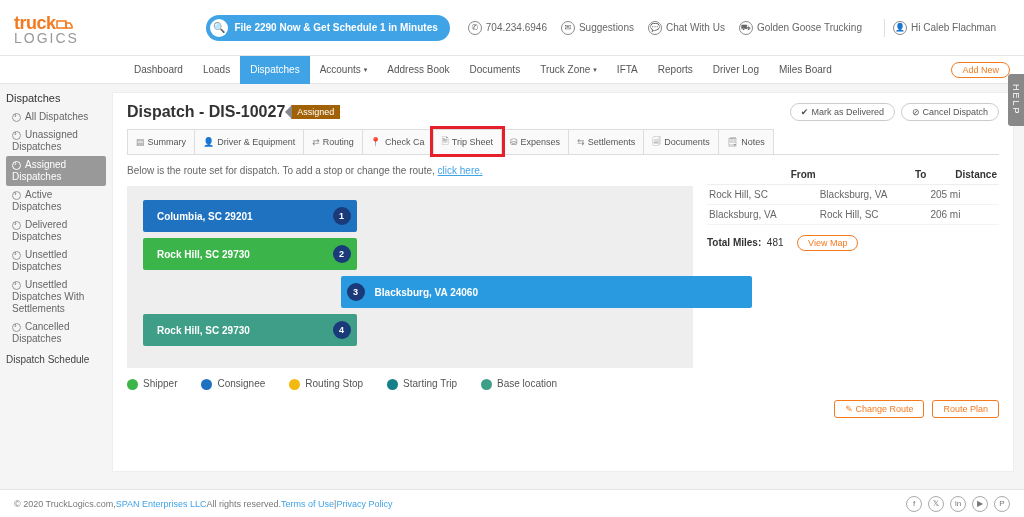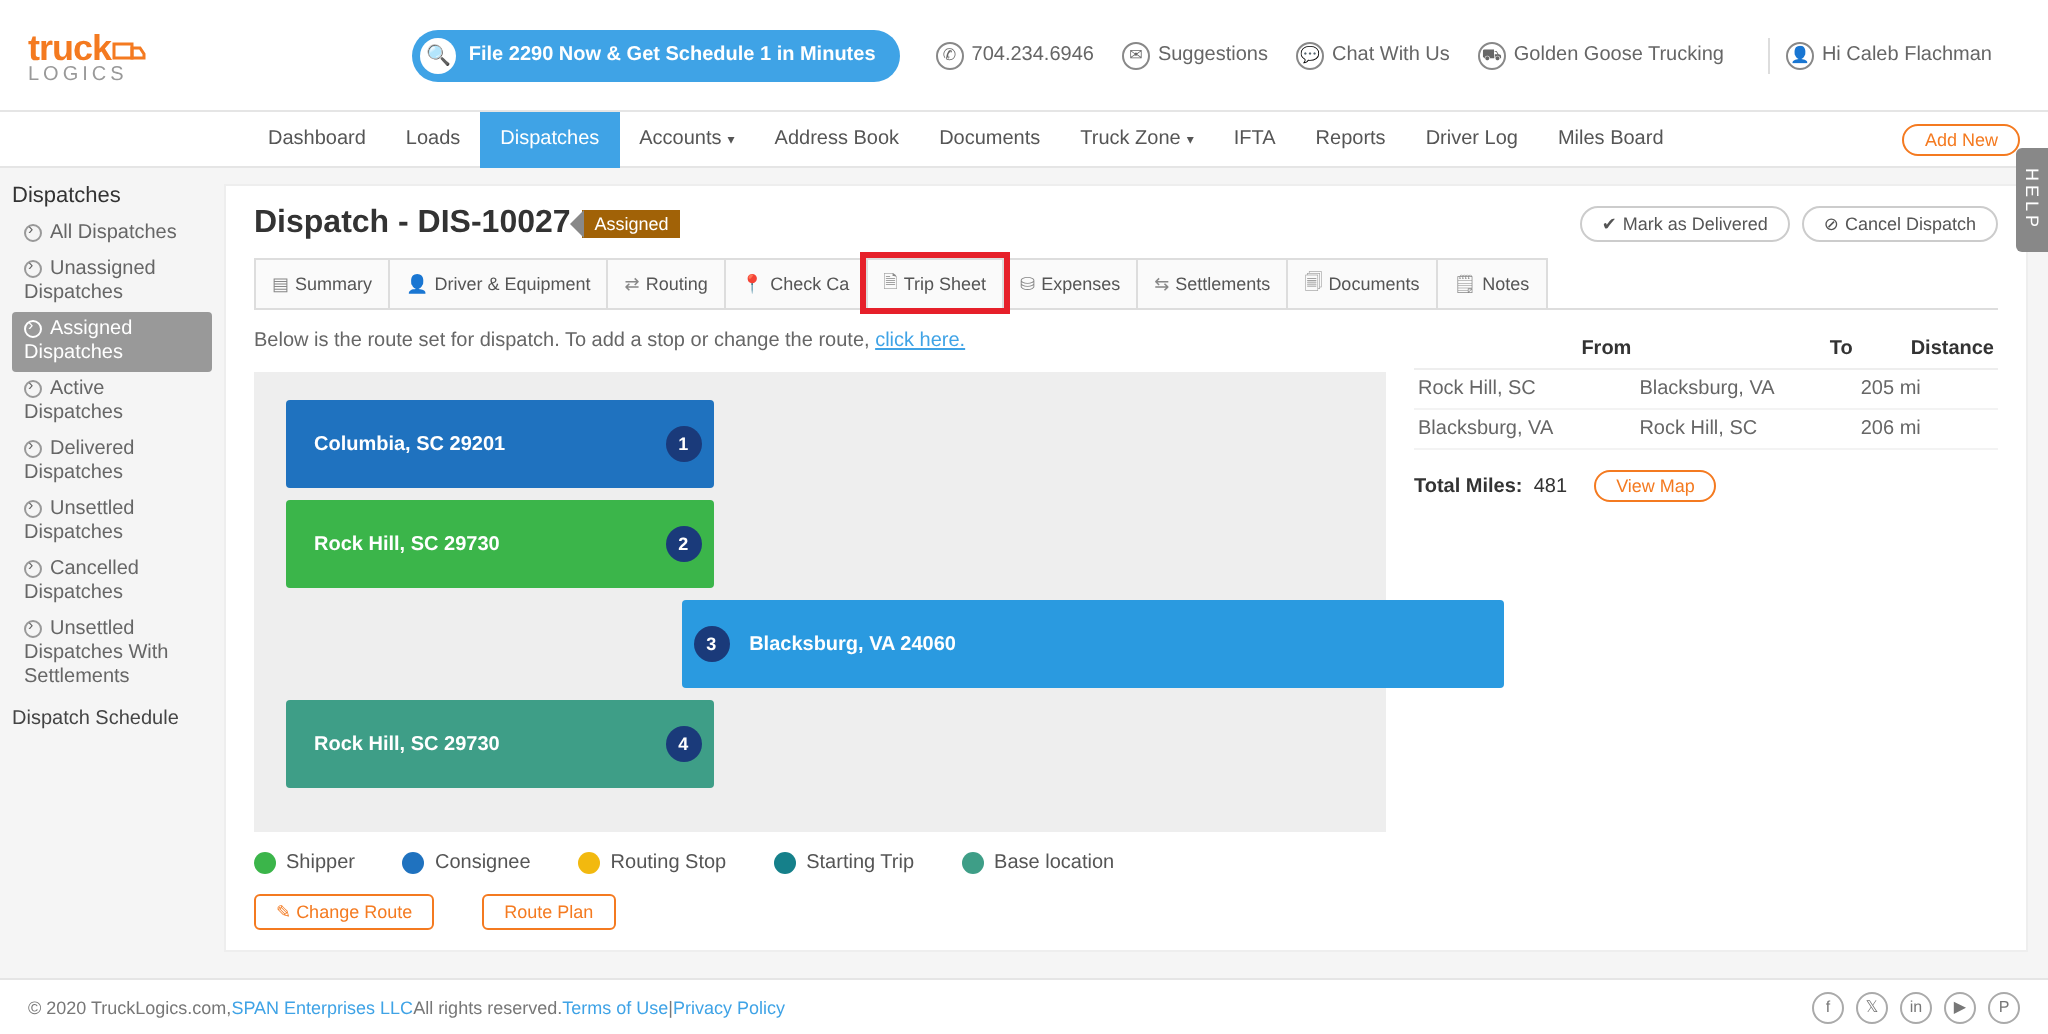--- a/index.html
+++ b/index.html
@@ -1,19 +1,19 @@
 <!DOCTYPE html>
 <html><head>
 <meta charset="utf-8">
 <style>
 *{box-sizing:border-box;margin:0;padding:0;font-family:Arial,Helvetica,sans-serif}
 body{background:#f5f5f5;font-size:11px;color:#555}
 .topbar{display:flex;align-items:center;height:56px;background:#fff;border-bottom:1px solid #e5e5e5;padding:0 14px}
 .logo{color:#f47a20;font-weight:bold;font-size:18px;letter-spacing:-.5px}
-.logo .sub{display:block;font-size:10px;font-weight:normal;color:#999;letter-spacing:2px;line-height:.6}
+.logo .sub{display:block;font-size:14px;font-weight:normal;color:#999;letter-spacing:2px;line-height:.6}
 .topbar-spacer{flex:1}
 .pill-cta{display:flex;align-items:center;background:#3fa3e6;color:#fff;border-radius:14px;padding:4px 12px 4px 4px;font-size:10px;font-weight:bold;margin-right:18px}
 .pill-cta .i{width:18px;height:18px;border-radius:50%;background:#fff;color:#3fa3e6;display:flex;align-items:center;justify-content:center;margin-right:6px;font-size:10px}
 .topbar-item{display:flex;align-items:center;gap:4px;color:#666;font-size:10px;margin-right:14px}
 .topbar-item .ci{width:14px;height:14px;border:1px solid #888;border-radius:50%;display:flex;align-items:center;justify-content:center;font-size:8px}
 .divider{width:1px;height:18px;background:#ddd;margin:0 8px}
 .navbar{display:flex;align-items:center;height:28px;background:#fff;border-bottom:1px solid #e5e5e5;padding:0 14px 0 124px}
 .navitem{padding:0 10px;height:28px;display:flex;align-items:center;font-size:10px;color:#555;cursor:pointer}
 .navitem.active{background:#3fa3e6;color:#fff}
 .navitem .caret{margin-left:3px;font-size:7px}
@@ -38,36 +38,36 @@
 .tabs{display:flex;border-bottom:1px solid #ddd;margin-bottom:10px}
 .tab{border:1px solid #ddd;border-bottom:none;background:#fafafa;padding:4px 8px;font-size:9px;color:#555;display:flex;align-items:center;gap:3px;margin-right:-1px;cursor:pointer}
 .tab .ti{font-size:9px;color:#888}
 .tab.hl{outline:3px solid #e6202a;outline-offset:0;z-index:2;position:relative}
 .body-row{display:flex;gap:14px}
 .route-col{flex:1}
 .route-col h5{font-size:11px;font-weight:bold;color:#333;margin-bottom:6px}
 .route-col p{font-size:10px;color:#666;margin-bottom:10px}
 .route-col p a{color:#3fa3e6;text-decoration:underline}
 .route-box{background:#eee;padding:8px 16px 16px}
-.bar{position:relative;height:44px;margin:6px 0;border-radius:2px;color:#fff;font-size:10px;display:flex;align-items:center;padding-left:14px;font-weight:bold}
+.bar{position:relative;height:32px;margin:6px 0;border-radius:2px;color:#fff;font-size:10px;display:flex;align-items:center;padding-left:14px;font-weight:bold}
 .bar .num{position:absolute;width:18px;height:18px;border-radius:50%;background:#1a3a7a;color:#fff;display:flex;align-items:center;justify-content:center;font-size:9px}
 .bar1{background:#1f72bf;width:40%}.bar1 .num{right:6px}
 .bar2{background:#3bb54a;width:40%}.bar2 .num{right:6px}
 .bar3{background:#2a9ae0;width:77%;margin-left:37%;padding-left:34px}.bar3 .num{left:6px}
 .bar4{background:#3e9e87;width:40%}.bar4 .num{right:6px}
 .legend{display:flex;gap:24px;margin-top:10px;font-size:10px;color:#555;align-items:flex-end}
 .legend .dot{width:11px;height:11px;border-radius:50%;display:inline-block;margin-right:5px;vertical-align:middle}
 .side-col{width:292px;font-size:10px}
 .tbl{width:100%;border-collapse:collapse}
 .tbl th{text-align:right;font-weight:bold;color:#333;padding:4px 2px;border-bottom:1px solid #eee}
 .tbl td{padding:4px 2px;color:#666;border-bottom:1px solid #f3f3f3}
 .total{margin-top:10px;font-size:10px;color:#333}
 .total b{font-weight:bold}
 .view-map{border:1px solid #f47a20;color:#f47a20;border-radius:10px;padding:2px 10px;font-size:9px;background:#fff;margin-left:8px}
-.actions{display:flex;justify-content:flex-start;gap:24px;margin-top:10px}
+.actions{display:flex;justify-content:flex-end;gap:8px;margin-top:10px}
 .btn-oo{border:1px solid #f47a20;color:#f47a20;border-radius:3px;padding:3px 10px;font-size:9px;background:#fff}
 .help-tab{position:fixed;right:0;top:74px;background:#888;color:#fff;writing-mode:vertical-rl;padding:10px 3px;font-size:9px;letter-spacing:2px;border-radius:3px 0 0 3px}
 .footer{position:fixed;bottom:0;left:0;right:0;height:28px;background:#fff;border-top:1px solid #e5e5e5;display:flex;align-items:center;padding:0 14px;font-size:9px;color:#777}
 .footer a{color:#3fa3e6}
 .footer-spacer{flex:1}
 .social{display:flex;gap:6px}
 .social span{width:16px;height:16px;border:1px solid #aaa;border-radius:50%;display:flex;align-items:center;justify-content:center;font-size:8px;color:#777}
 </style>
 </head>
 <body>
@@ -129,22 +129,22 @@
 
 <div class="main">
   <div class="sidebar">
     <h4>Dispatches</h4>
     <a class="gl"><span class="circ"></span><span>All Dispatches</span></a>
     <a class="gl"><span class="circ"></span><span>Unassigned Dispatches</span></a>
     <a class="gl active"><span class="circ"></span><span>Assigned Dispatches</span></a>
     <a class="gl"><span class="circ"></span><span>Active Dispatches</span></a>
     <a class="gl"><span class="circ"></span><span>Delivered Dispatches</span></a>
     <a class="gl"><span class="circ"></span><span>Unsettled Dispatches</span></a>
+    <a class="gl"><span class="circ"></span><span>Unsettled Dispatches With Settlements</span></a>
     <a class="gl"><span class="circ"></span><span>Cancelled Dispatches</span></a>
-    <a class="gl"><span class="circ"></span><span>Unsettled Dispatches With Settlements</span></a>
     <div class="sched">Dispatch Schedule</div>
   </div>
 
   <div class="content">
     <div class="page-head">
       <h2>Dispatch - DIS-10027</h2>
       <span class="tag">Assigned</span>
       <div class="head-spacer"></div>
       <button class="btn-o">
           <span>✔</span>

